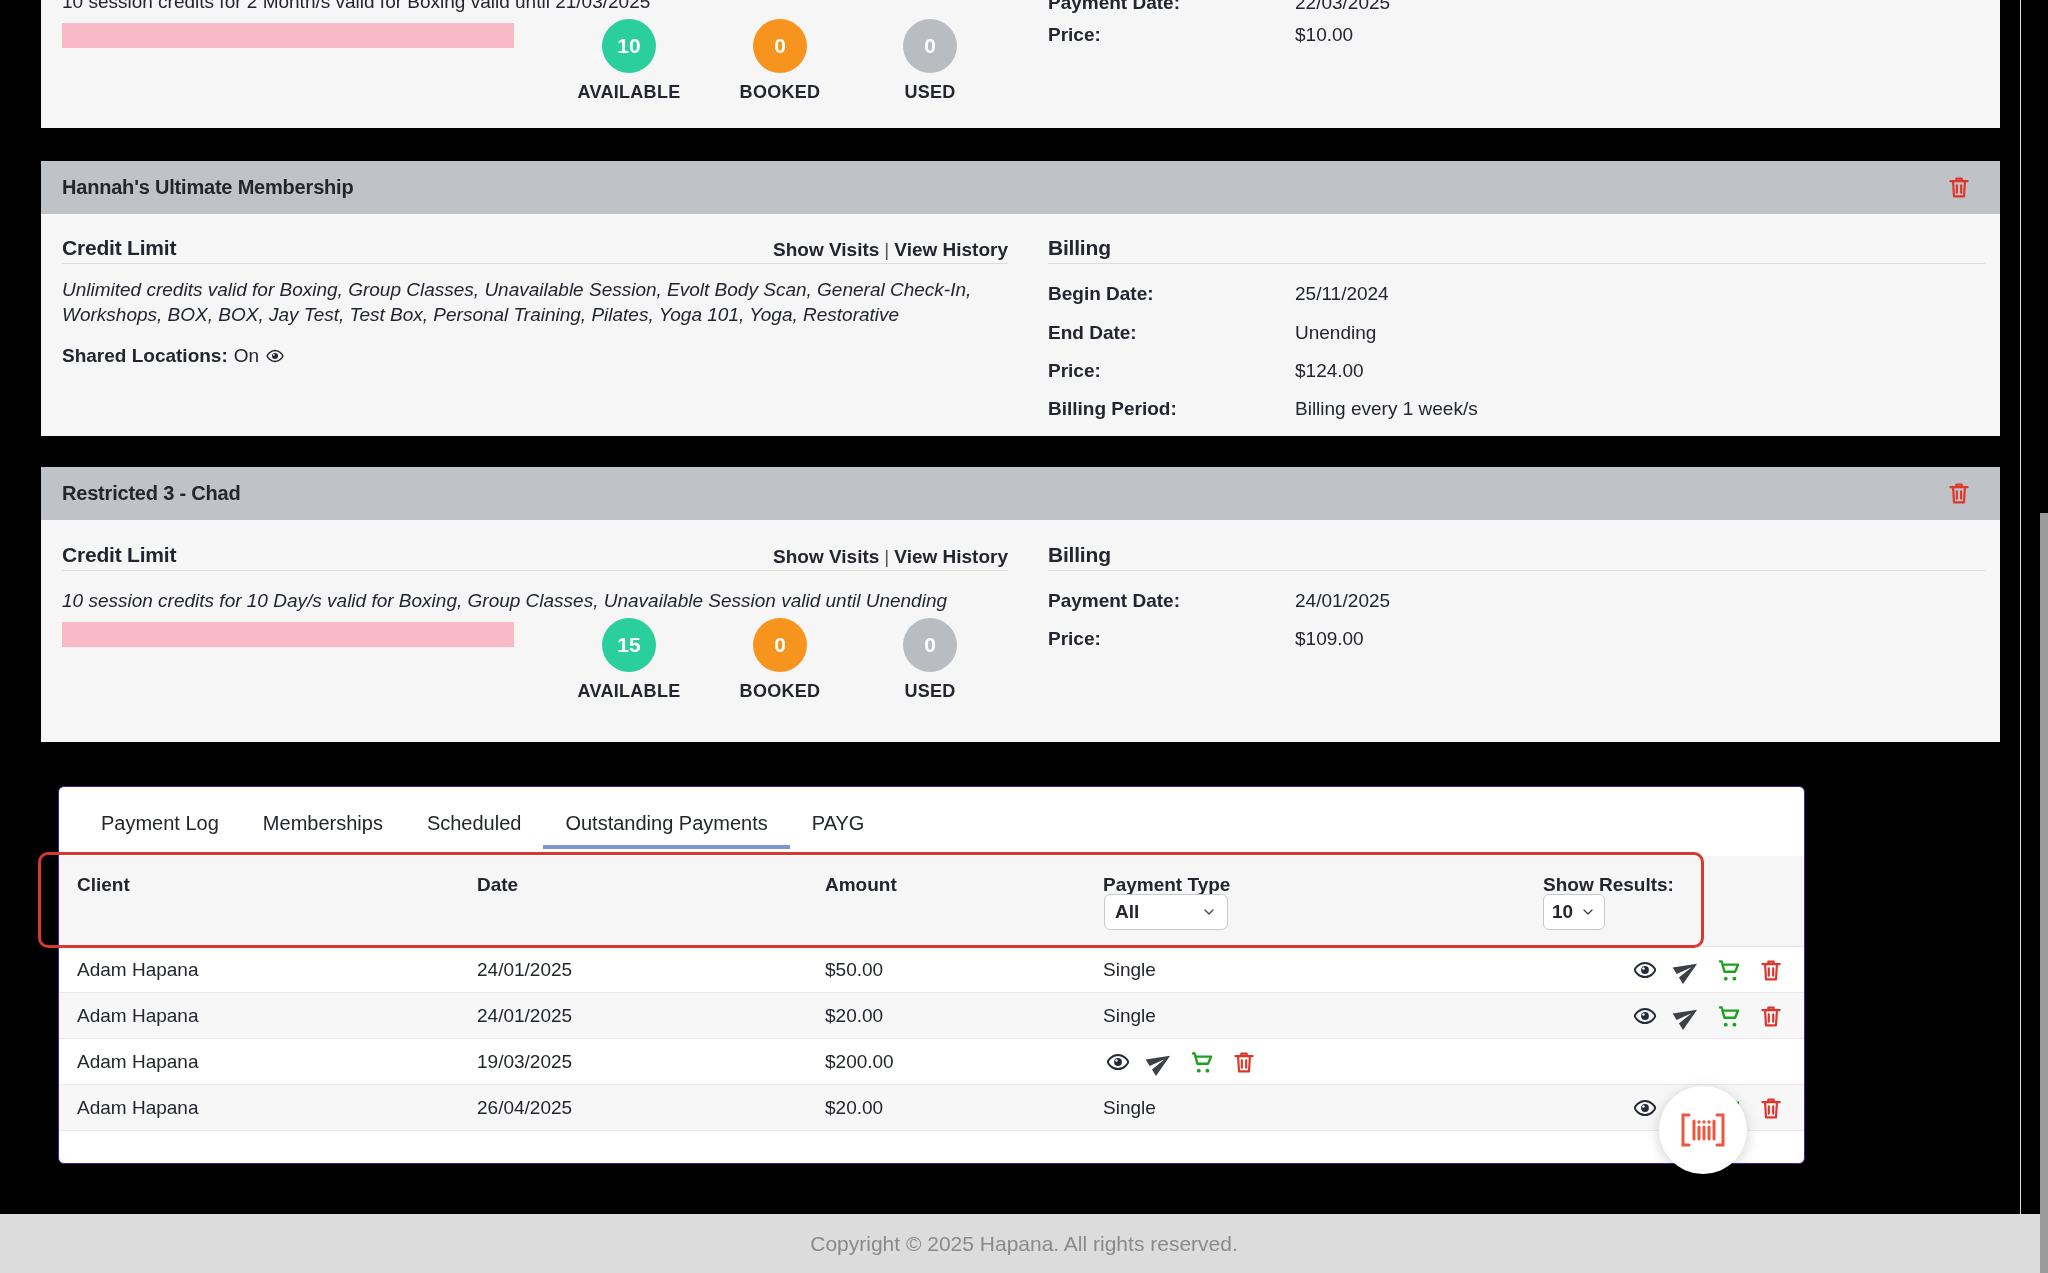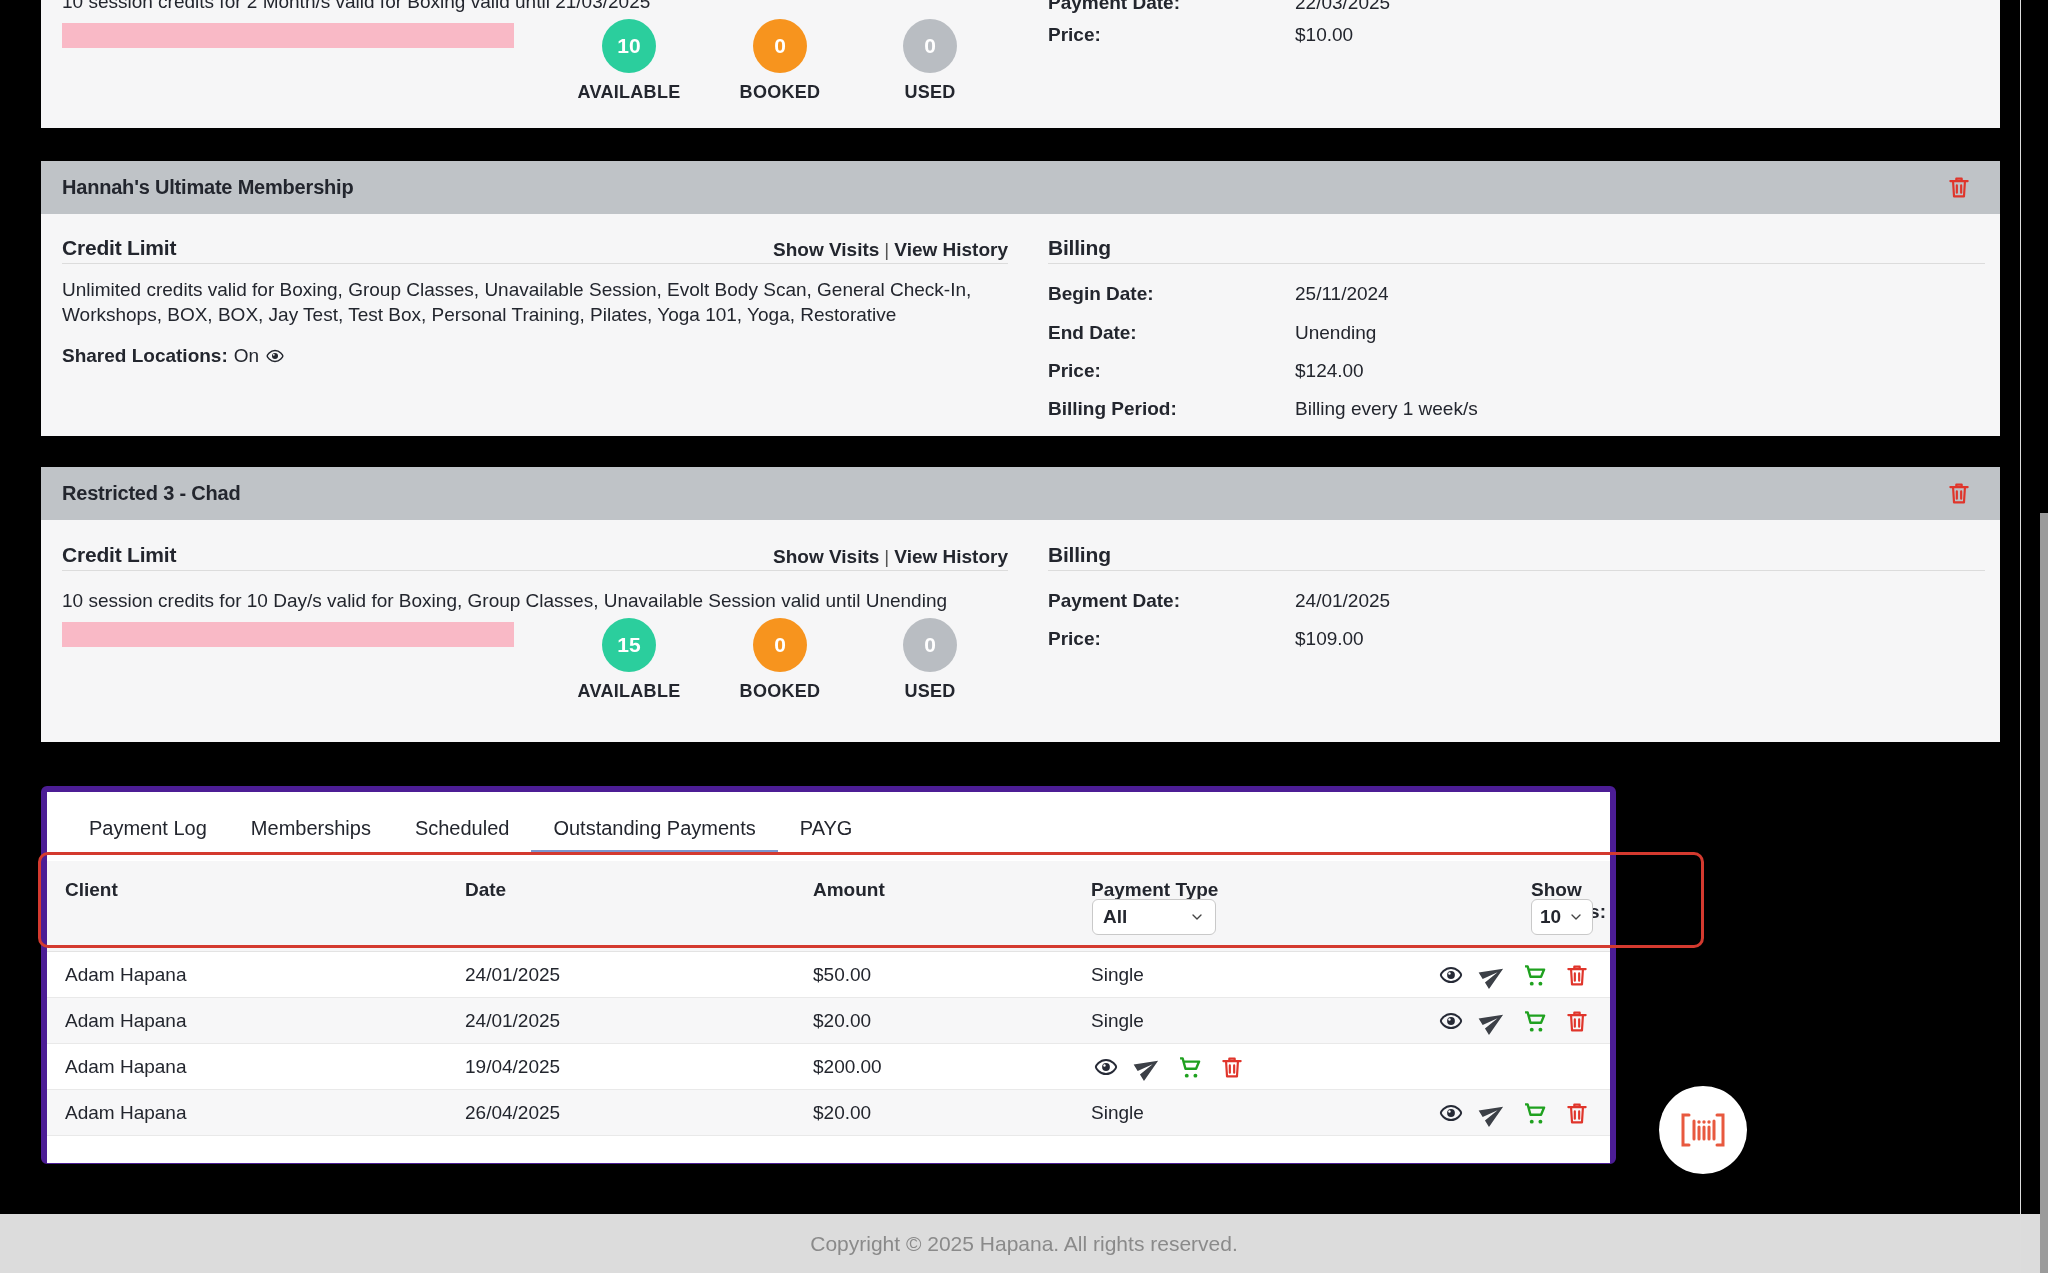--- a/index.html
+++ b/index.html
@@ -16,37 +16,37 @@
   .trash{color:var(--c-trash_red);}
   .cart{color:var(--c-cart_green);}
   .eye{color:#262a36;}
   .plane{color:#3c4047;}
   .plane svg{transform:rotate(-32deg);}
   .sec-title{position:absolute;font-size:21px;font-weight:700;letter-spacing:-0.2px;}
   .divider{position:absolute;height:1px;background:#dcdcdc;}
   .links{position:absolute;display:flex;gap:5px;font-size:19px;font-weight:700;}
   .link{cursor:pointer;}
   .link-sep{font-weight:400;color:#555;}
-  .desc{position:absolute;left:21px;width:950px;font-size:19px;line-height:25px;margin:0;}
+  .desc{position:absolute;left:21px;width:950px;font-size:19px;line-height:25px;margin:0;font-style:italic;}
   .shared{position:absolute;left:21px;font-size:19px;display:flex;align-items:center;gap:6px;}
   .shared b{font-weight:700;}
   .shared svg{width:20px;height:20px;color:#23262e;}
   .brow{position:absolute;left:1007px;width:937px;display:flex;font-size:19px;}
   .blabel{flex:0 0 247px;font-weight:700;}
   .progress{position:absolute;left:21px;width:452px;height:25px;background:var(--c-progress_bar);}
   .stat{position:absolute;width:120px;text-align:center;}
   .stat .circle{width:54px;height:54px;border-radius:50%;margin:0 auto;display:flex;align-items:center;
                 justify-content:center;color:#fff;font-size:21px;font-weight:700;}
   .stat .circle.green{background:var(--c-available);}
   .stat .circle.orange{background:var(--c-booked);}
   .stat .circle.gray{background:var(--c-used);}
   .stat .slabel{margin-top:9px;font-size:18px;font-weight:700;letter-spacing:.3px;}
   
-  .table-card{position:absolute;left:41px;top:786px;width:1575px;height:378px;background:#fff;
-              border:6px solid #4c1d95;border-radius:6px;box-sizing:border-box;}
+  .table-card{position:absolute;left:58px;top:786px;width:1747px;height:378px;background:#fff;
+              border:1px solid #4c1d95;border-radius:6px;box-sizing:border-box;}
   .tabs{position:absolute;left:20px;top:10px;display:flex;}
   .tab{background:none;border:none;font-family:inherit;color:#23262e;font-size:20px;line-height:52px;
        padding:0 22px;cursor:pointer;}
   .tab.active{box-shadow:inset 0 -4px 0 var(--c-tab_underline);}
   .thead{position:absolute;left:0;top:69px;width:100%;height:91px;background:#f6f6f7;
          border-bottom:1px solid #e3e3e3;box-sizing:border-box;}
   .th{position:absolute;top:18px;font-size:19px;font-weight:700;}
   .select{position:absolute;top:38px;height:36px;background:#fff;border:1px solid #c9c9c9;border-radius:6px;
           display:flex;align-items:center;justify-content:space-between;padding:0 10px;box-sizing:border-box;
           font-size:19px;font-weight:700;cursor:pointer;}
@@ -315,21 +315,21 @@
       <button class="icon-btn trash">
         <svg>
                 <use href="#i-trash"></use>
               </svg>
       </button>
     </span>
   </div>
 
   <div class="trow">
     <span class="c client">Adam Hapana</span>
-    <span class="c date">19/04/2025</span>
+    <span class="c date">19/03/2025</span>
     <span class="c amount">$200.00</span>
     <span class="actions">
       <button class="icon-btn eye">
         <svg>
                 <use href="#i-eye"></use>
               </svg>
       </button>
       <button class="icon-btn plane">
         <svg>
                 <use href="#i-plane"></use>

